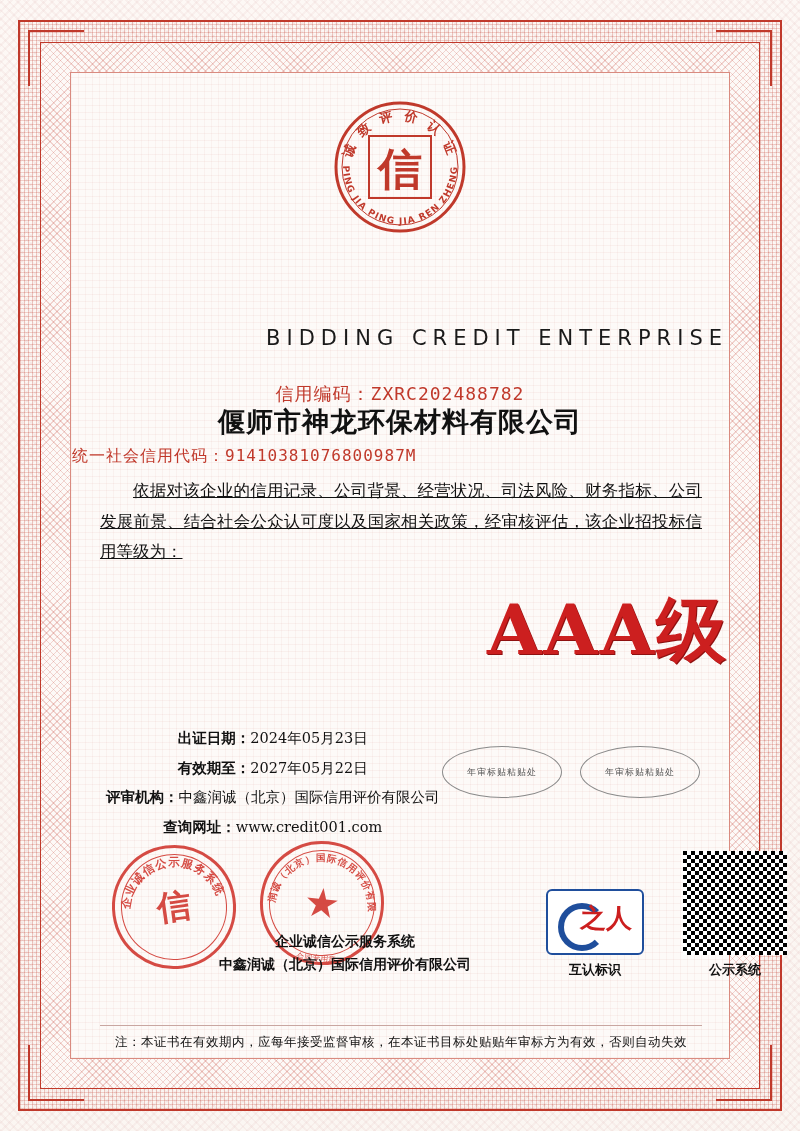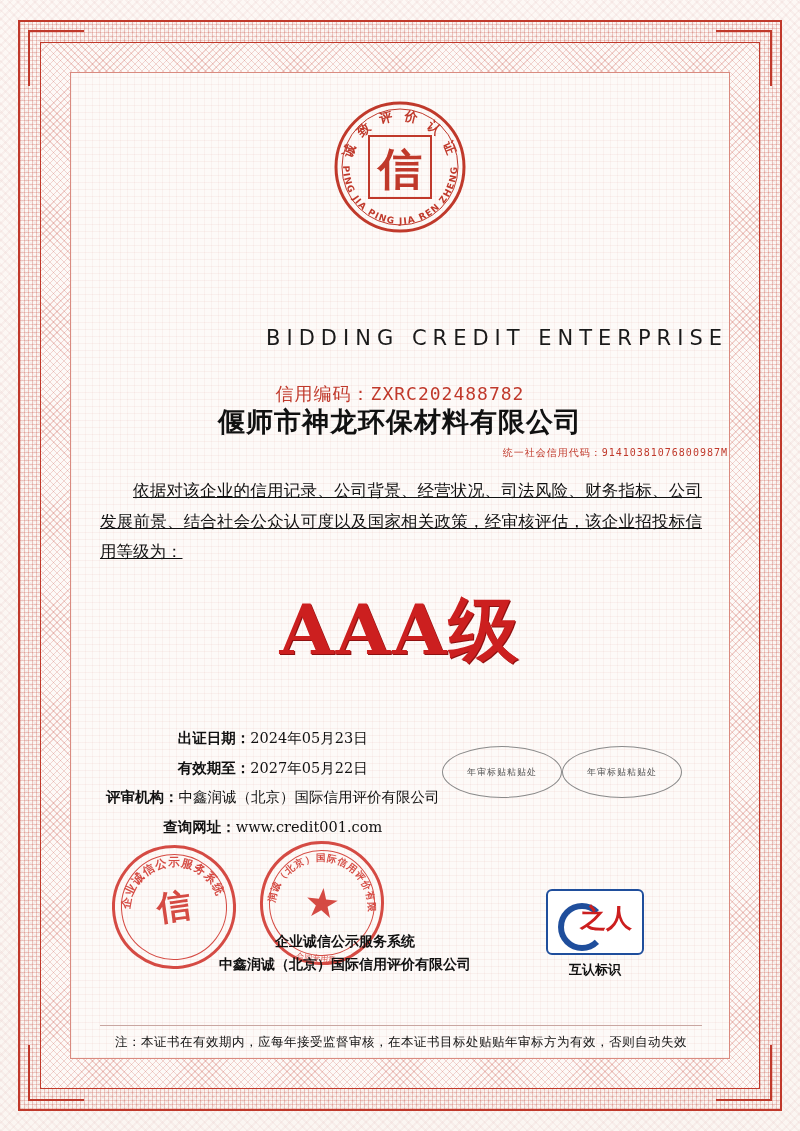--- a/index.html
+++ b/index.html
@@ -75,50 +75,50 @@
     position:absolute;top:308px;left:0;right:0;text-align:center;
     color:#c0392b;font-size:18px;letter-spacing:1px;
   }
   .code-line .code-val{font-family:"DejaVu Sans Mono","Liberation Mono",monospace;}
 
   .company{
     position:absolute;top:330px;left:0;right:0;text-align:center;
     font-size:27px;font-weight:bold;color:#111;letter-spacing:1px;
   }
   .usci{
-    position:absolute;top:372px;left:0;right:0;text-align:right;
-    font-size:10px;color:#c0392b;letter-spacing:1px;padding-left:16px;
+    position:absolute;top:372px;left:0;right:0;text-align:left;
+    font-size:16px;color:#c0392b;letter-spacing:1px;
   }
   .usci .usci-val{font-family:"DejaVu Sans Mono","Liberation Mono",monospace;}
 
   .body-text{
     position:absolute;top:402px;left:28px;right:26px;
     font-size:16.5px;color:#111;line-height:1.85;text-align:justify;
     text-indent:2em;
     text-decoration:underline;
   }
 
   .grade{
-    position:absolute;top:510px;left:0;right:0;text-align:center;
+    position:absolute;top:510px;left:0;right:0;text-align:right;
     color:#cc1f1f;font-size:70px;font-weight:bold;letter-spacing:2px;
     font-family:"DejaVu Serif","Liberation Serif",serif;
     text-shadow:1px 1px 0 #8f1010;
   }
 
   .meta{
     position:absolute;top:650px;left:34px;font-size:14.5px;color:#111;line-height:2.05;text-align:center;
   }
   .meta .lbl{font-weight:bold;}
   .meta .val{font-family:"DejaVu Serif","Liberation Serif",serif;}
 
   .annual{
     position:absolute;top:672px;left:370px;width:280px;
   }
   .annual-title{font-size:15px;font-weight:bold;color:#111;margin-bottom:14px;}
-  .annual-slots{display:flex;gap:0;}
+  .annual-slots{display:flex;gap:18px;}
   .slot{
     width:118px;height:50px;border:1px solid #8a8a8a;border-radius:50%;
     display:flex;align-items:center;justify-content:center;
     font-size:9px;color:#555;letter-spacing:1px;
   }
 
   
   .seals{
     position:absolute;bottom:62px;left:18px;right:14px;height:150px;
   }
@@ -292,19 +292,23 @@
       </div>
 
       <div class="mutual">
         <div class="mutual-logo">
           <span class="c"></span>
           <span class="z">之人</span>
         </div>
         <div class="mutual-label">互认标识</div>
       </div>
 
+      <div class="qrbox">
+        <div class="qr"></div>
+        <div class="qr-label">公示系统</div>
+      </div>
 
     </div>
 
     <div class="footnote">注：本证书在有效期内，应每年接受监督审核，在本证书目标处贴贴年审标方为有效，否则自动失效</div>
 
   </div>
 </div>
 
 </body></html>

